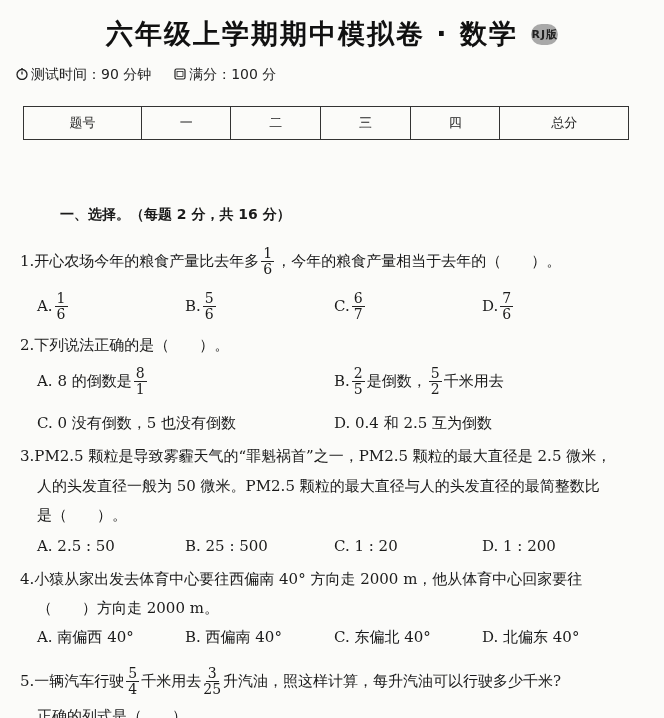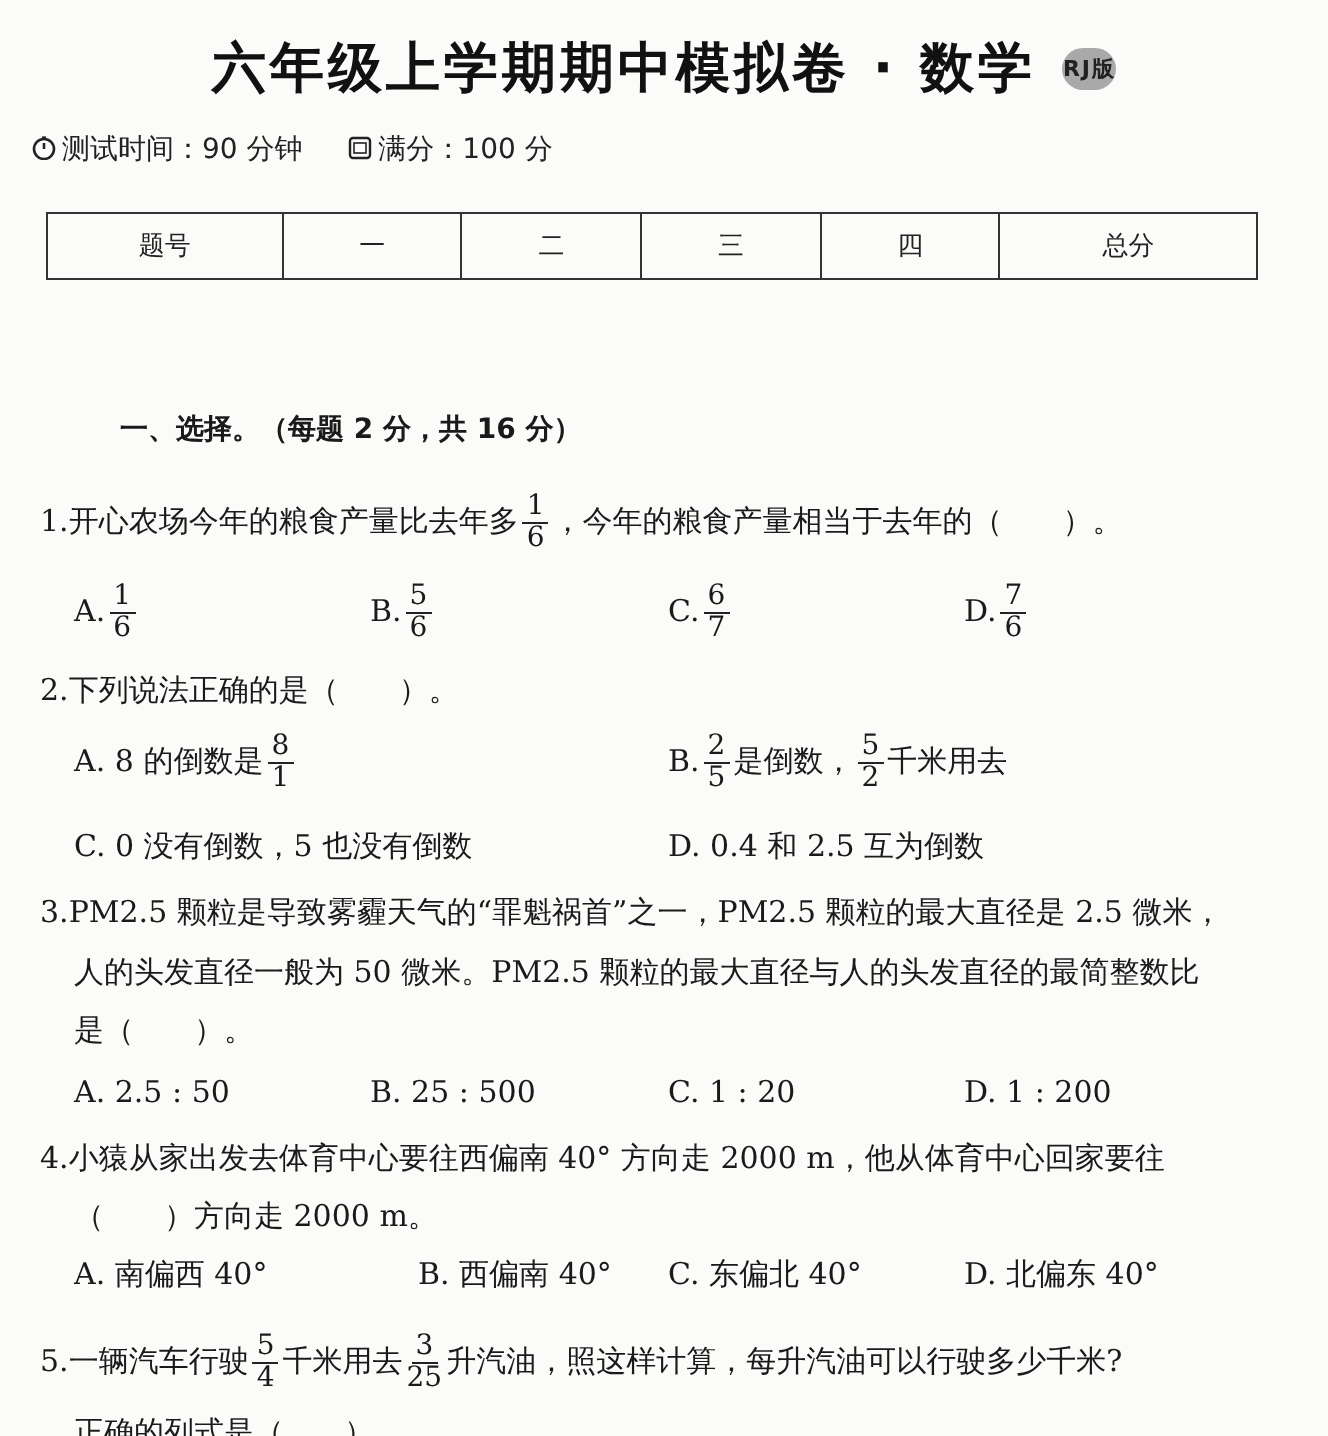--- a/index.html
+++ b/index.html
@@ -140,21 +140,21 @@
 <div class="opt" style="left:37px; top:537px;">A. 2.5 : 50</div>
 <div class="opt" style="left:185px; top:537px;">B. 25 : 500</div>
 <div class="opt" style="left:334px; top:537px;">C. 1 : 20</div>
 <div class="opt" style="left:482px; top:537px;">D. 1 : 200</div>
 
 <div class="abs q" style="left:20px; top:569px;">
   <span>4.</span><span>小猿从家出发去体育中心要往西偏南 40° 方向走 2000 m，他从体育中心回家要往</span>
 </div>
 <div class="abs q" style="left:37px; top:598px;">（　　）方向走 2000 m。</div>
 <div class="opt" style="left:37px; top:628px;">A. 南偏西 40°</div>
-<div class="opt" style="left:185px; top:628px;margin-left:24px;">B. 西偏南 40°</div>
+<div class="opt" style="left:185px; top:628px;">B. 西偏南 40°</div>
 <div class="opt" style="left:334px; top:628px;">C. 东偏北 40°</div>
 <div class="opt" style="left:482px; top:628px;">D. 北偏东 40°</div>
 
 <div class="abs q" style="left:20px; top:666px;">
   <span>5.</span><span>一辆汽车行驶</span><span class="frac">
       <span class="num">5</span>
       <span class="den">4</span>
     </span><span>千米用去</span><span class="frac">
       <span class="num">3</span>
       <span class="den">25</span>

